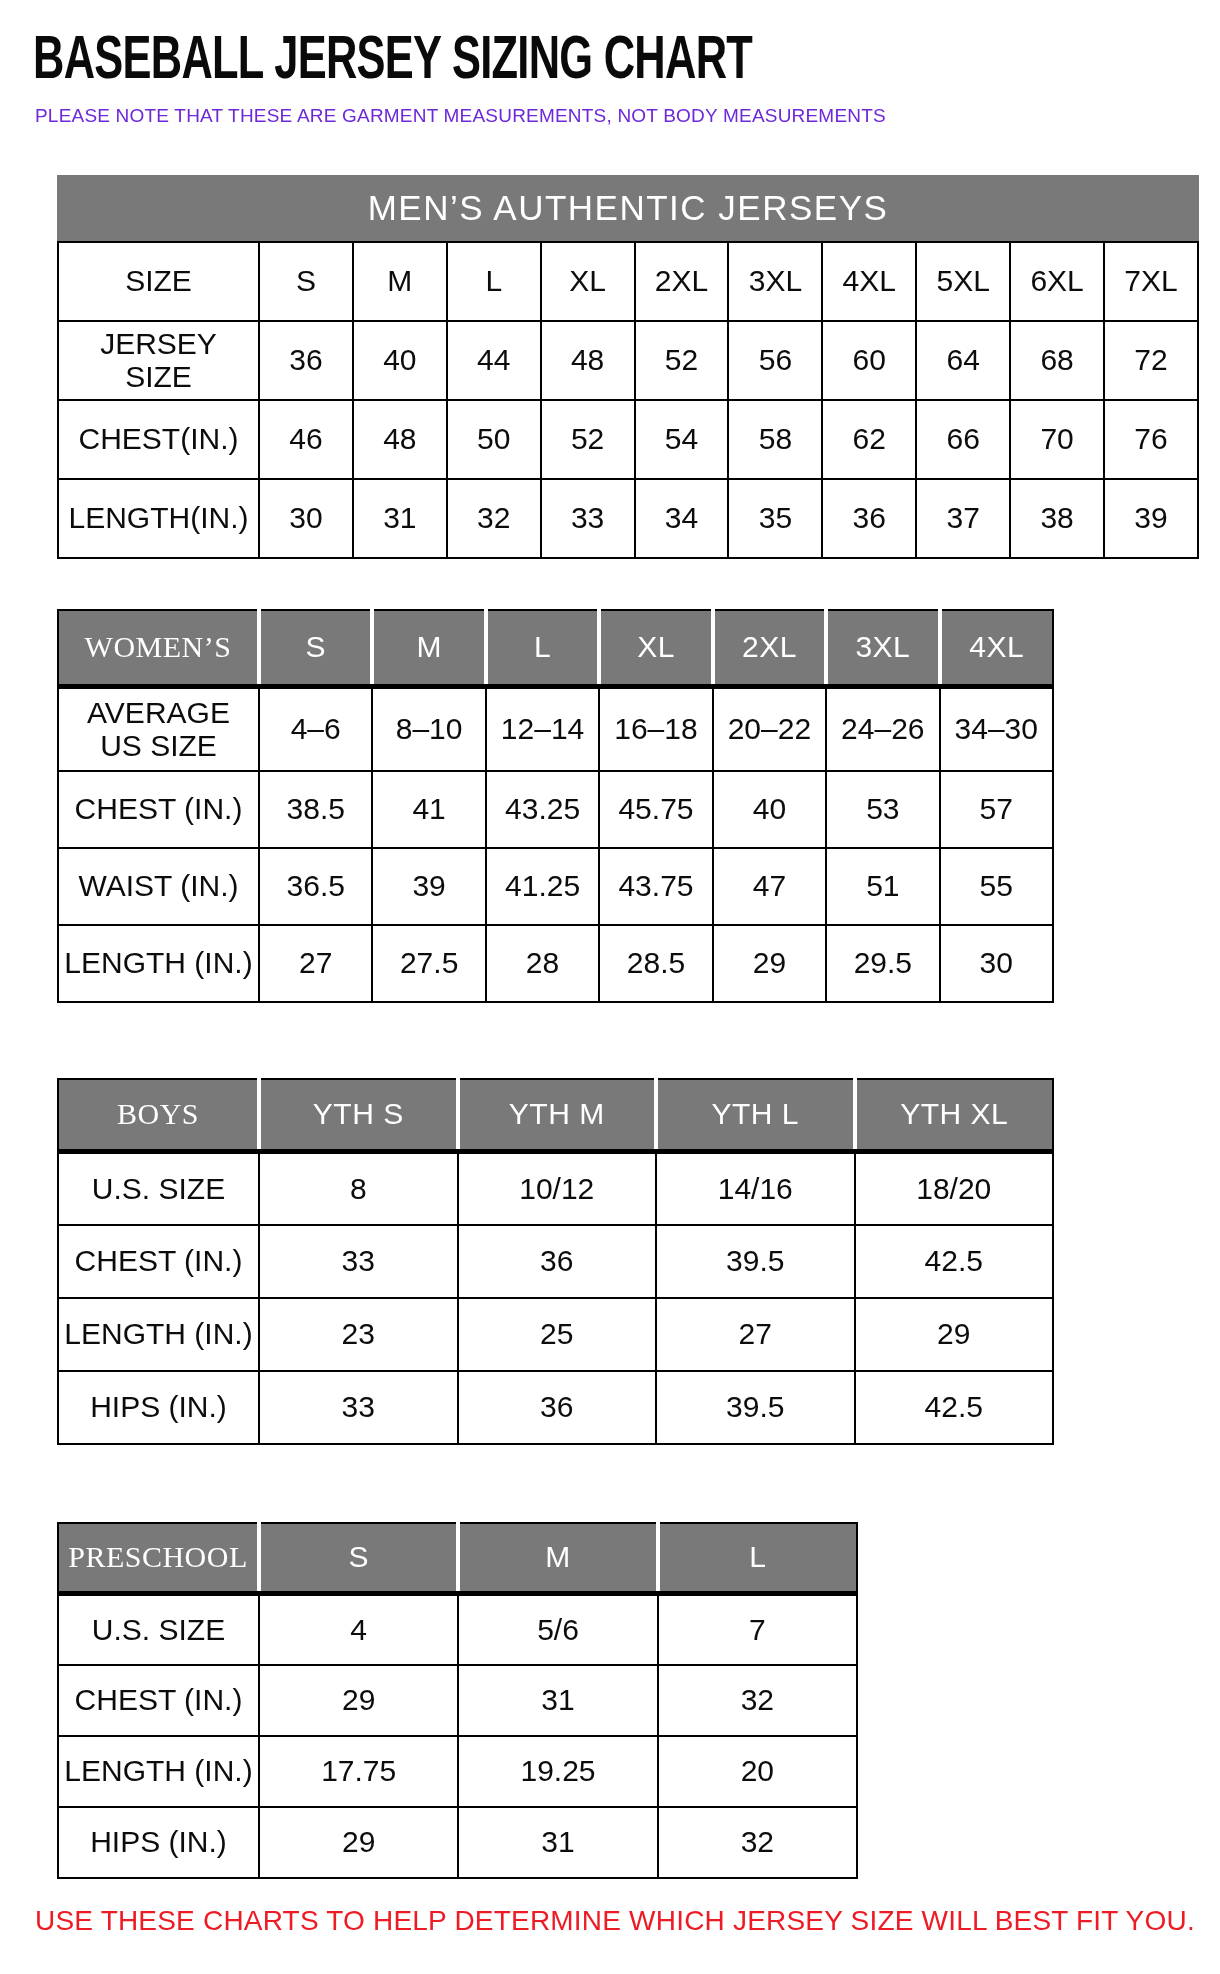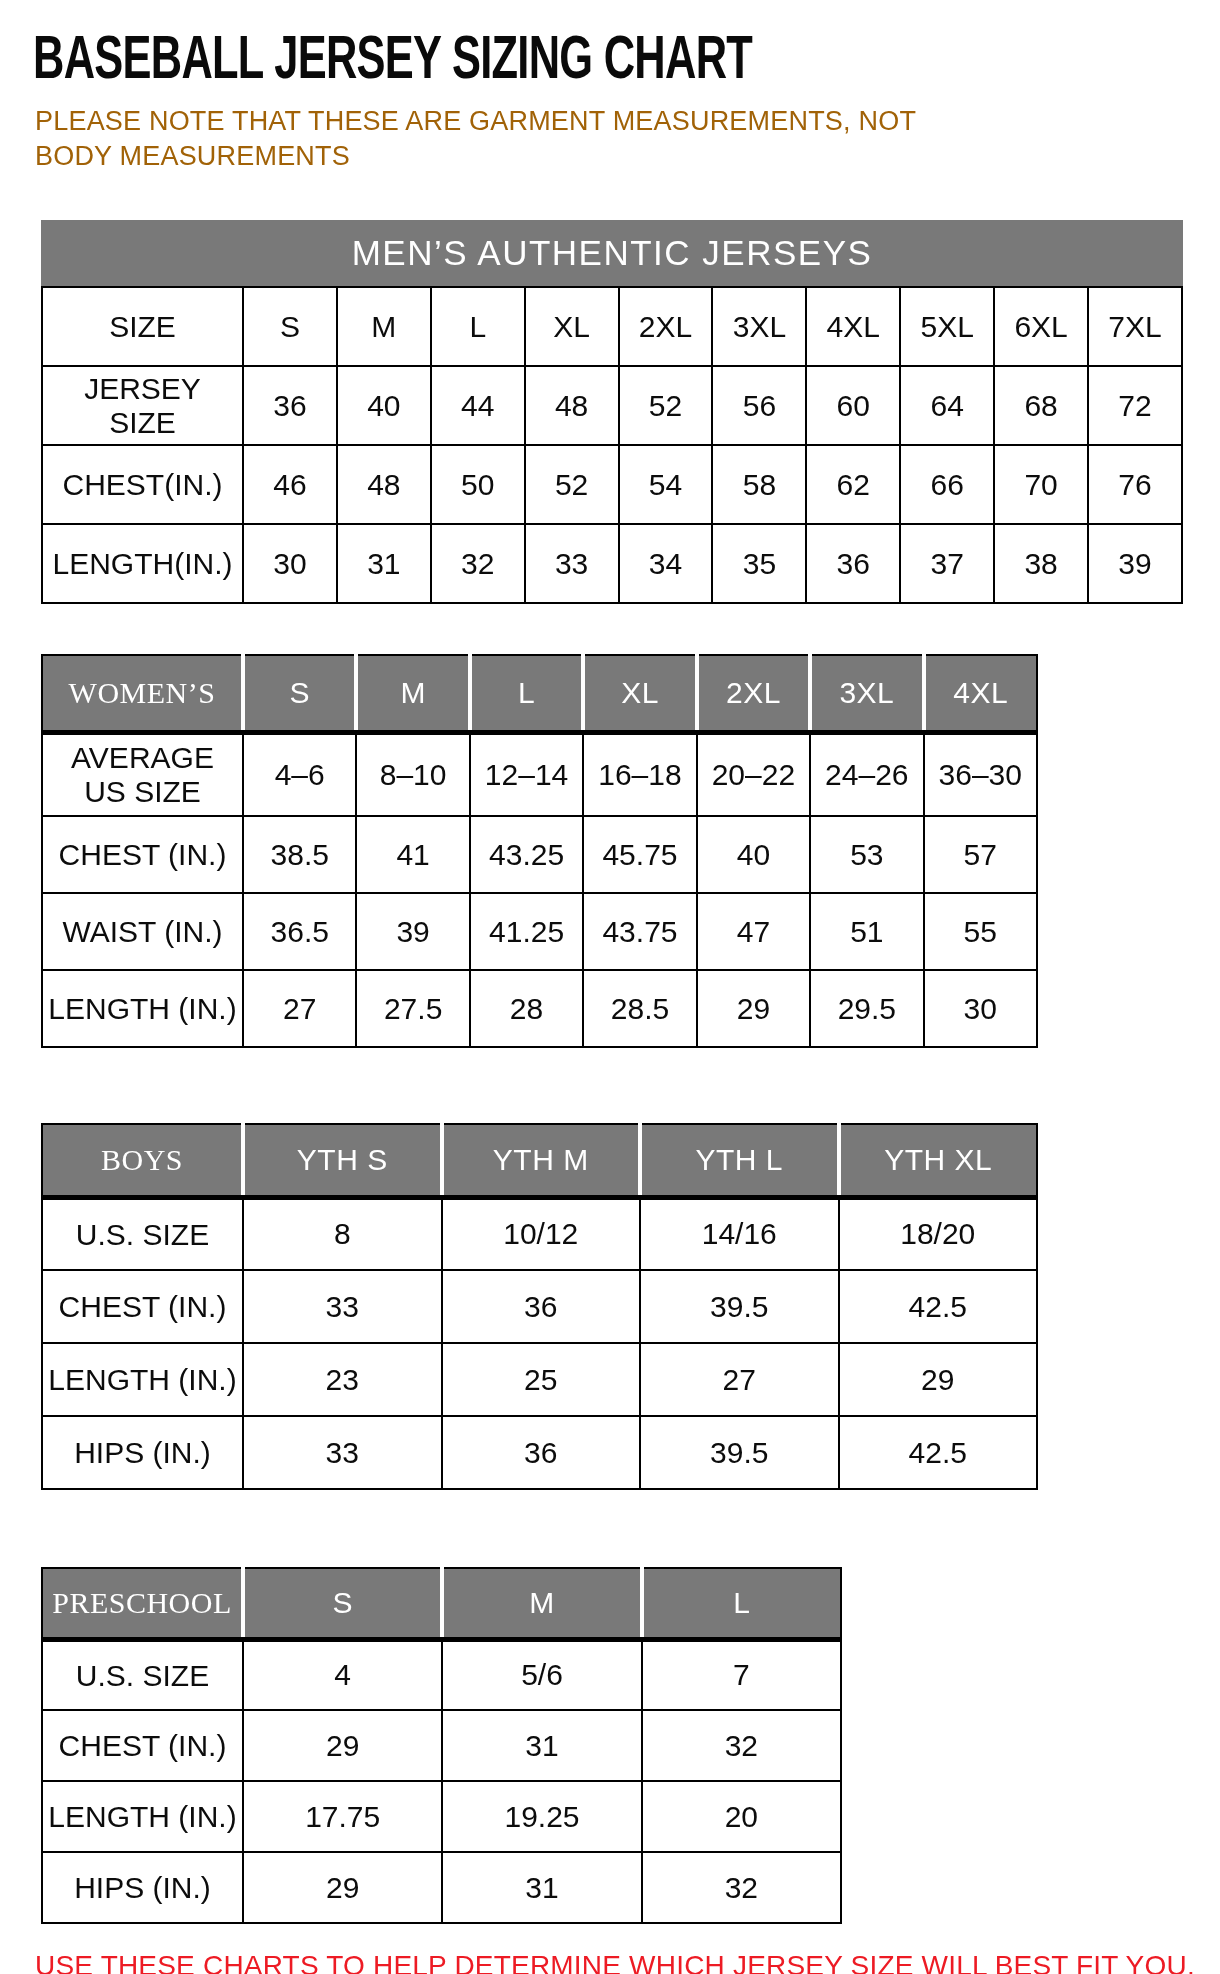--- a/index.html
+++ b/index.html
@@ -18,29 +18,29 @@
     line-height:1.0;
     margin:0;
     white-space:nowrap;
     letter-spacing:-1px;
     color:#0a0a0a;
     transform:scaleX(0.70);
     transform-origin:0 0;
   }
 
   .note {
-    color:#a16207;
-    font-size:27px;
+    color:#6d28d9;
+    font-size:19px;
     line-height:1.30;
     margin:16px 0 0 2px;
     max-width:900px;
     letter-spacing:0.2px;
   }
 
-  .tbl-block { margin-left:8px; }
+  .tbl-block { margin-left:24px; }
   .tbl-mens      { margin-top:46px; }
   .tbl-womens    { margin-top:50px; }
   .tbl-boys      { margin-top:75px; }
   .tbl-preschool { margin-top:77px; }
 
   .banner {
     background:#797979;
     color:#ffffff;
     height:66px;
     display:flex; align-items:center; justify-content:center;
@@ -190,21 +190,21 @@
           </thead>
           <tbody>
             <tr class="datarow-0">
               <td class="rowlabel">AVERAGE US SIZE</td>
               <td>4–6</td>
               <td>8–10</td>
               <td>12–14</td>
               <td>16–18</td>
               <td>20–22</td>
               <td>24–26</td>
-              <td>36–30</td>
+              <td>34–30</td>
             </tr>
             <tr class="datarow-1">
               <td class="rowlabel">CHEST (IN.)</td>
               <td>38.5</td>
               <td>41</td>
               <td>43.25</td>
               <td>45.75</td>
               <td>40</td>
               <td>53</td>
               <td>57</td>

